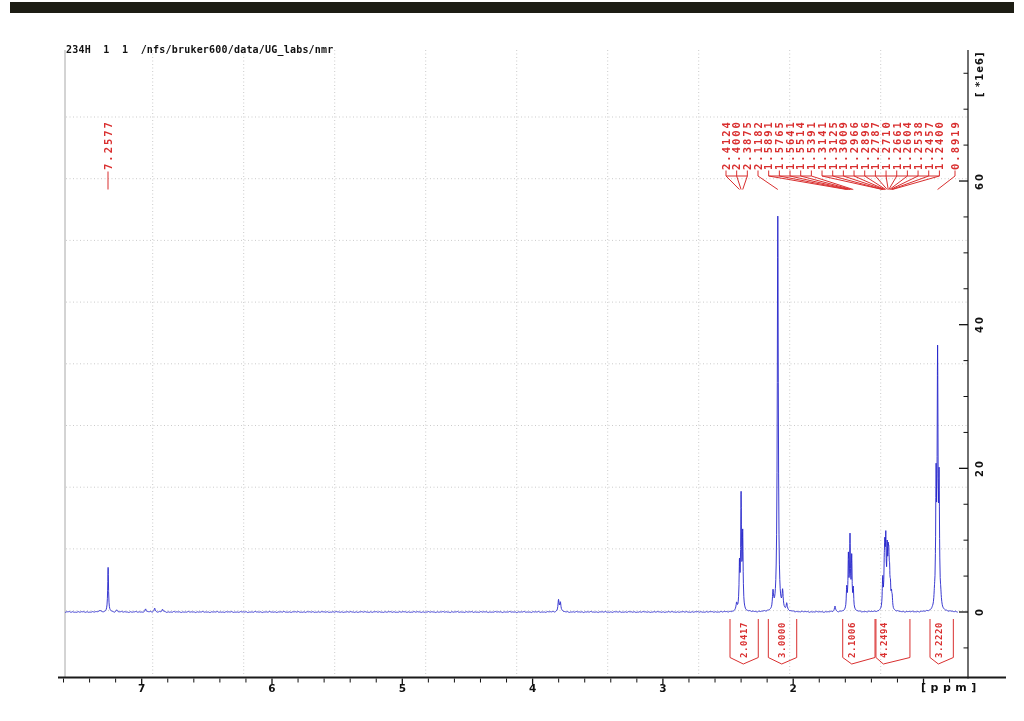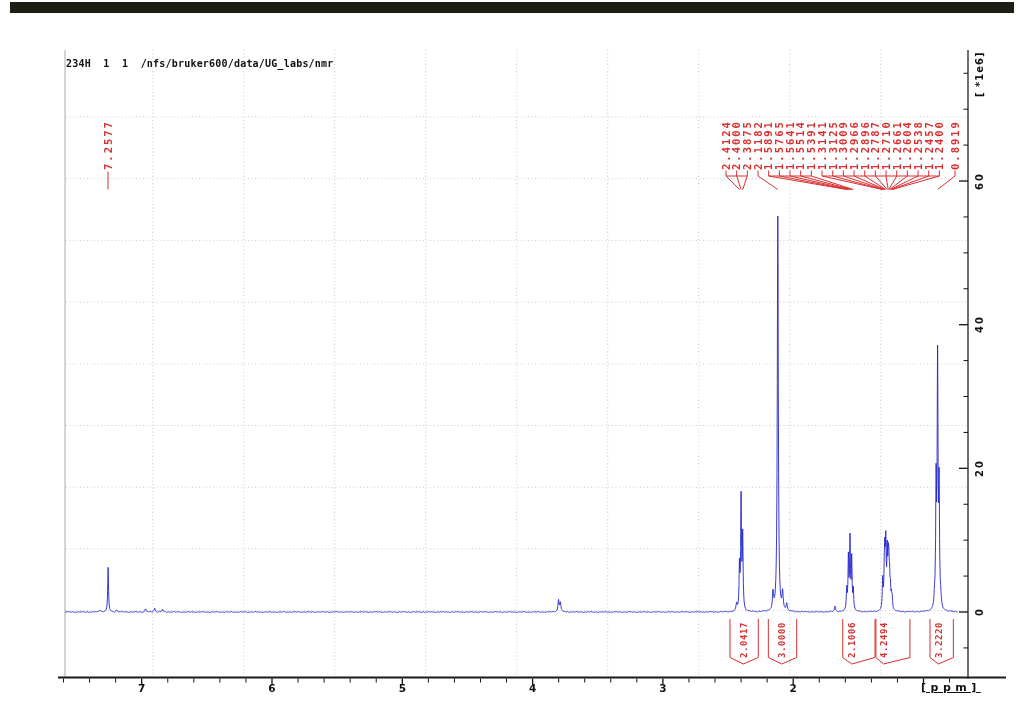--- a/index.html
+++ b/index.html
@@ -1,33 +1,33 @@
 <!DOCTYPE html>
 <html><head>
 <meta charset="utf-8">
 <style>
   html,body{margin:0;padding:0;background:#ffffff;}
   .screen{position:relative;width:1024px;height:721px;background:#ffffff;overflow:hidden;
           font-family:"Liberation Sans", sans-serif;}
   .topbar{position:absolute;left:10px;top:2px;width:1004px;height:11px;background:#1d1d14;}
   .title-text{position:absolute;left:66px;top:44px;font:bold 10px "DejaVu Sans Mono", monospace;
-          color:#111;white-space:pre;letter-spacing:0.2px;margin-top:14px;}
+          color:#111;white-space:pre;letter-spacing:0.2px;}
   #plot-svg{position:absolute;left:0;top:0;}
   .pk{position:absolute;font:bold 10.5px "DejaVu Sans Mono", monospace;letter-spacing:2px;
       color:#d92f2f;transform:rotate(-90deg);transform-origin:0 0;white-space:nowrap;line-height:11px;}
   .intg{position:absolute;font:bold 9px "DejaVu Sans Mono", monospace;letter-spacing:0.6px;
       color:#d92f2f;transform:rotate(-90deg);transform-origin:0 0;white-space:nowrap;line-height:10px;}
   .ylab{position:absolute;font:bold 10px "DejaVu Sans", sans-serif;letter-spacing:2px;color:#111;
       transform:rotate(-90deg);transform-origin:0 0;white-space:nowrap;line-height:11px;}
   .yunit{position:absolute;font:bold 10px "DejaVu Sans", sans-serif;letter-spacing:1px;color:#111;
       transform:rotate(-90deg);transform-origin:0 0;white-space:nowrap;line-height:11px;}
   .xlab{position:absolute;font:bold 10.5px "DejaVu Sans", sans-serif;color:#111;width:20px;
       text-align:center;line-height:12px;}
   .xppm{position:absolute;font:bold 11px "DejaVu Sans", sans-serif;letter-spacing:4.5px;color:#111;
-      white-space:nowrap;line-height:12px;text-decoration:underline;}
+      white-space:nowrap;line-height:12px;}
 </style>
 </head>
 <body>
 
 <div class="screen">
   <div class="topbar"></div>
   <div class="title-text">234H  1  1  /nfs/bruker600/data/UG_labs/nmr</div>
   <svg id="plot-svg" width="1024" height="721">
     <g id="g-grid">
         <line x1="152.7" y1="50" x2="152.7" y2="676" stroke="#cbcbcb" stroke-width="1" stroke-dasharray="1 2.5"></line>

